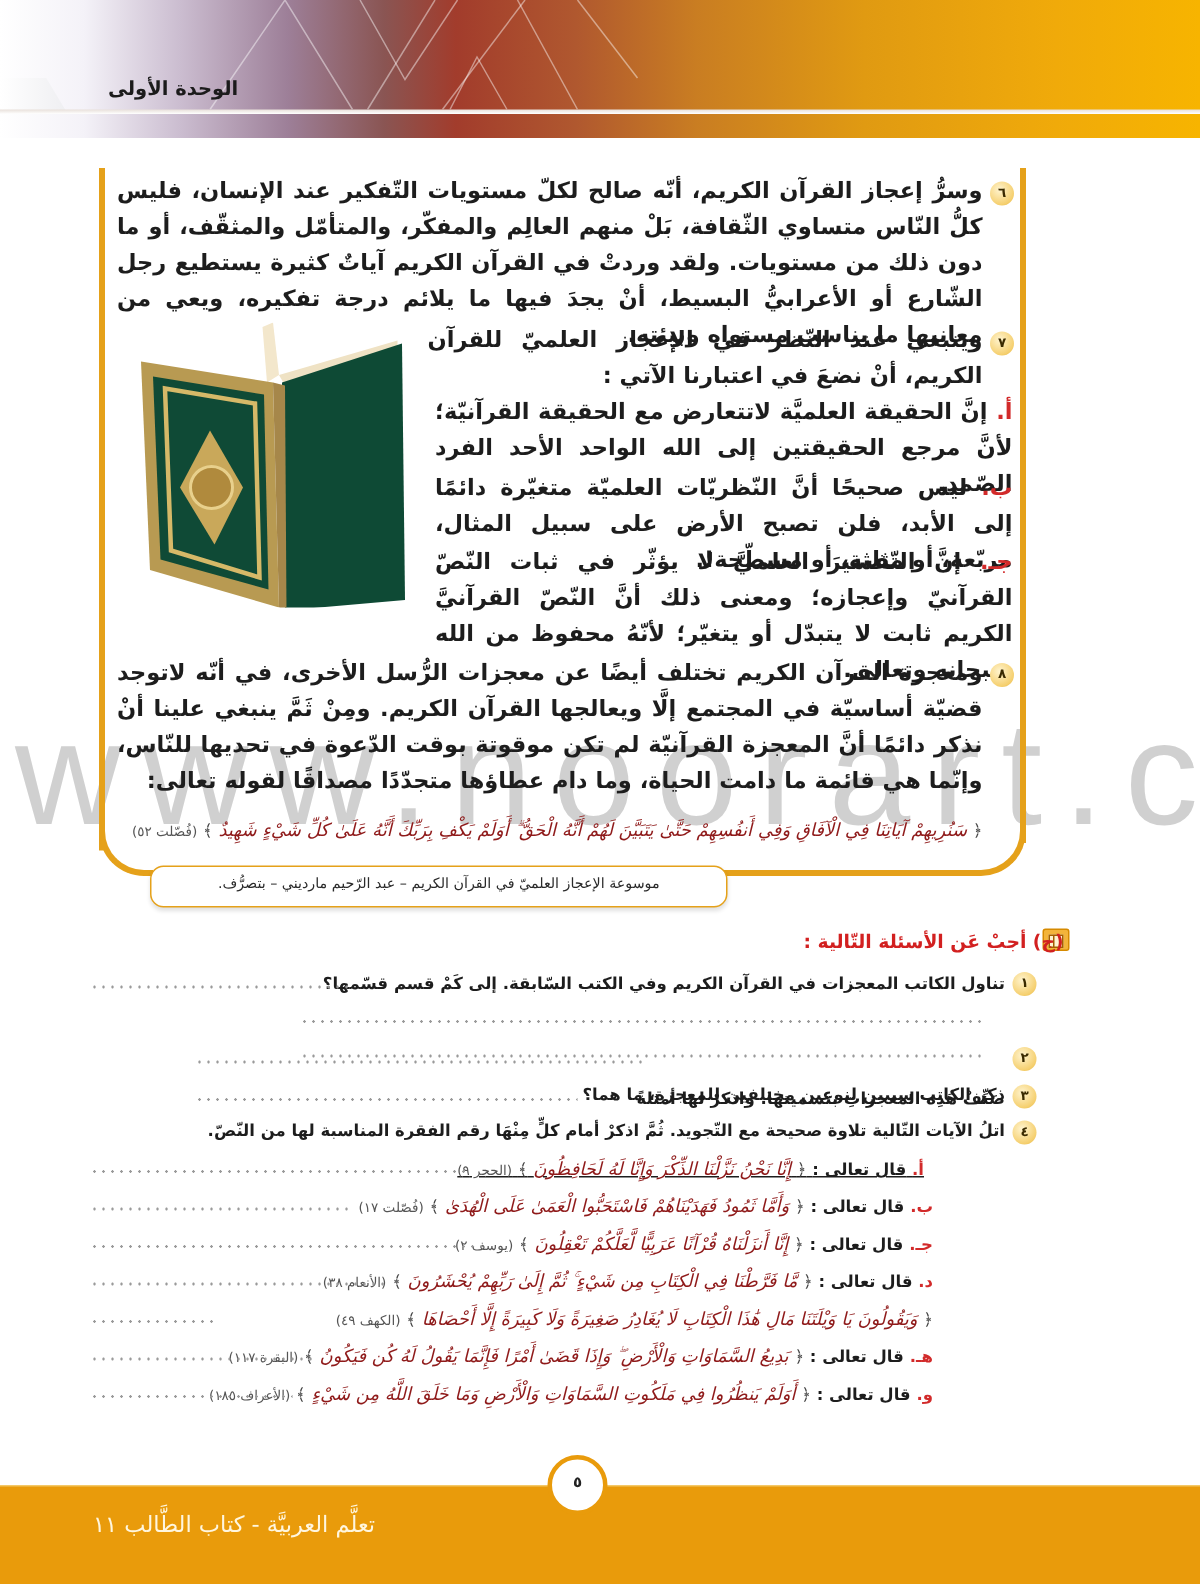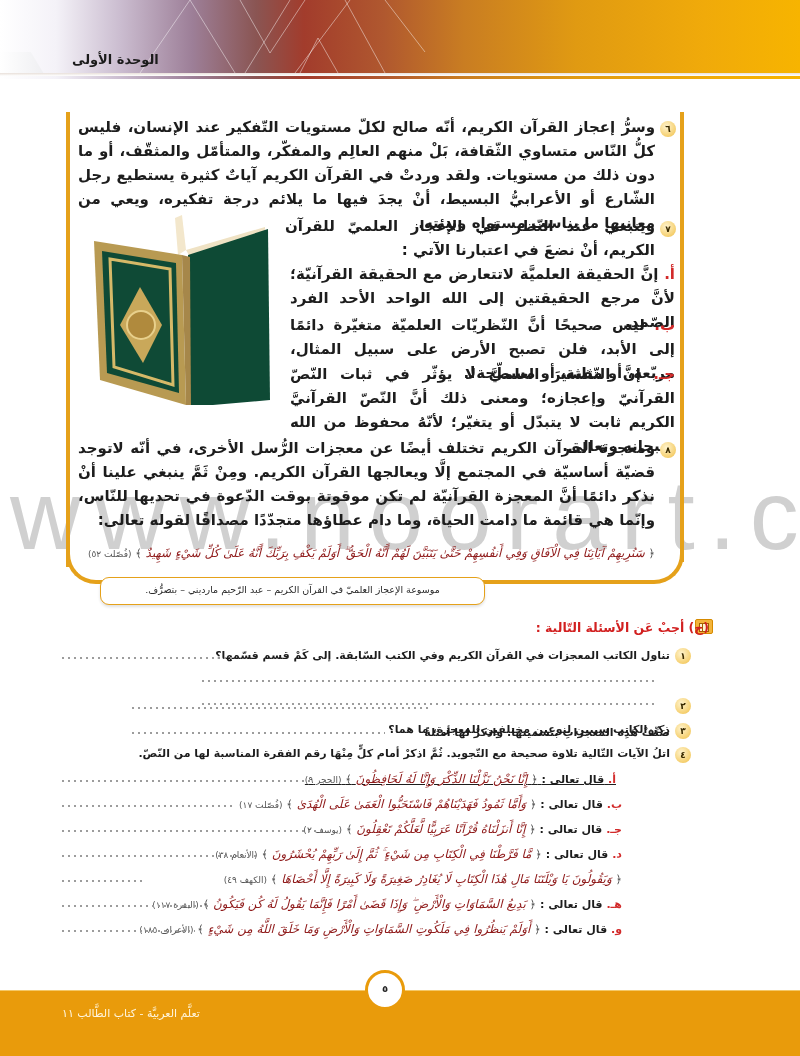--- a/index.html
+++ b/index.html
@@ -1,21 +1,21 @@
 <!DOCTYPE html>
 <html lang="ar" dir="rtl"><head>
 <meta charset="utf-8">
 <style>
   * { box-sizing: border-box; margin: 0; padding: 0; }
   html, body { width: 800px; height: 1056px; background: #ffffff; overflow: hidden; }
   body { position: relative; font-family: "DejaVu Sans", "Liberation Sans", sans-serif; color: #1a1a1a; direction: rtl; }
 
   
   .banner {
-    position: absolute; left: 0; top: 0; width: 800px; height: 79px;
+    position: absolute; left: 0; top: 0; width: 800px; height: 92px;
     background: linear-gradient(90deg, #ffffff 0%, #f4f2f8 7%, #cbbdd0 15%, #9d7f98 24%, #8a5553 32%, #a23c2c 38%, #b0582f 48%, #c97d22 58%, #e09a12 72%, #f0aa0a 88%, #f7b400 100%);
     overflow: hidden;
   }
   .banner svg { position: absolute; left: 0; top: 0; }
   .banner-shadow { position: absolute; left: 0; top: 73px; width: 800px; height: 3px; background: linear-gradient(180deg, #e8e0da, #ffffff); }
   .unit-title {
     position: absolute; left: 72px; top: 52px; font-size: 13px; font-weight: bold; color: #1b1b1b;
     font-family: "DejaVu Sans", sans-serif;
   }
   .banner-corner { position: absolute; left: 0; top: 52px; width: 44px; height: 22px; background: linear-gradient(90deg,#ffffff,#efeff2); clip-path: polygon(0 100%, 100% 100%, 70% 0, 0 0); }
@@ -56,21 +56,21 @@
   .q-icon::before, .q-icon::after { content: ""; position: absolute; top: 3px; width: 5px; height: 7px; border: 1px solid #a35f00; background: #fff3d0; }
   .q-icon::before { left: 3px; } .q-icon::after { right: 3px; }
 
   .dots { position: absolute; height: 2px; background-image: radial-gradient(circle, #9a9a9a 0.7px, transparent 1px); background-size: 6px 2px; background-repeat: repeat-x; }
 
   .watermark { position: absolute; left: 10px; top: 470px; width: 800px; font-family: "Liberation Sans", sans-serif; font-size: 98px; letter-spacing: 14px; color: rgba(150,150,150,0.45); direction: ltr; white-space: nowrap; pointer-events: none; line-height: 90px; }
 
   
   .footer { position: absolute; left: 0; top: 990px; width: 800px; height: 66px; background: #e99b0b; border-top: 1px solid #f4c867; }
   .page-circle { position: absolute; left: 365px; top: 970px; width: 40px; height: 40px; border-radius: 50%; background: #ffffff; border: 3px solid #e99b0b; font-size: 10px; font-weight: bold; text-align: center; line-height: 32px; color: #222; }
-  .book-title { position: absolute; left: 62px; top: 1007px; font-size: 11px; color: #fff6df; white-space: nowrap; }
+  .book-title { position: absolute; left: 62px; top: 1007px; font-size: 15px; color: #fff6df; white-space: nowrap; }
 </style>
 </head>
 <body>
 
 <div class="banner">
   <svg width="800" height="73">
     <g stroke="rgba(255,255,255,0.45)" stroke-width="1" fill="none">
       <polyline points="140,73 190,0 235,73"></polyline>
       <polyline points="245,73 290,0"></polyline>
       <polyline points="240,0 270,53 305,0"></polyline>

